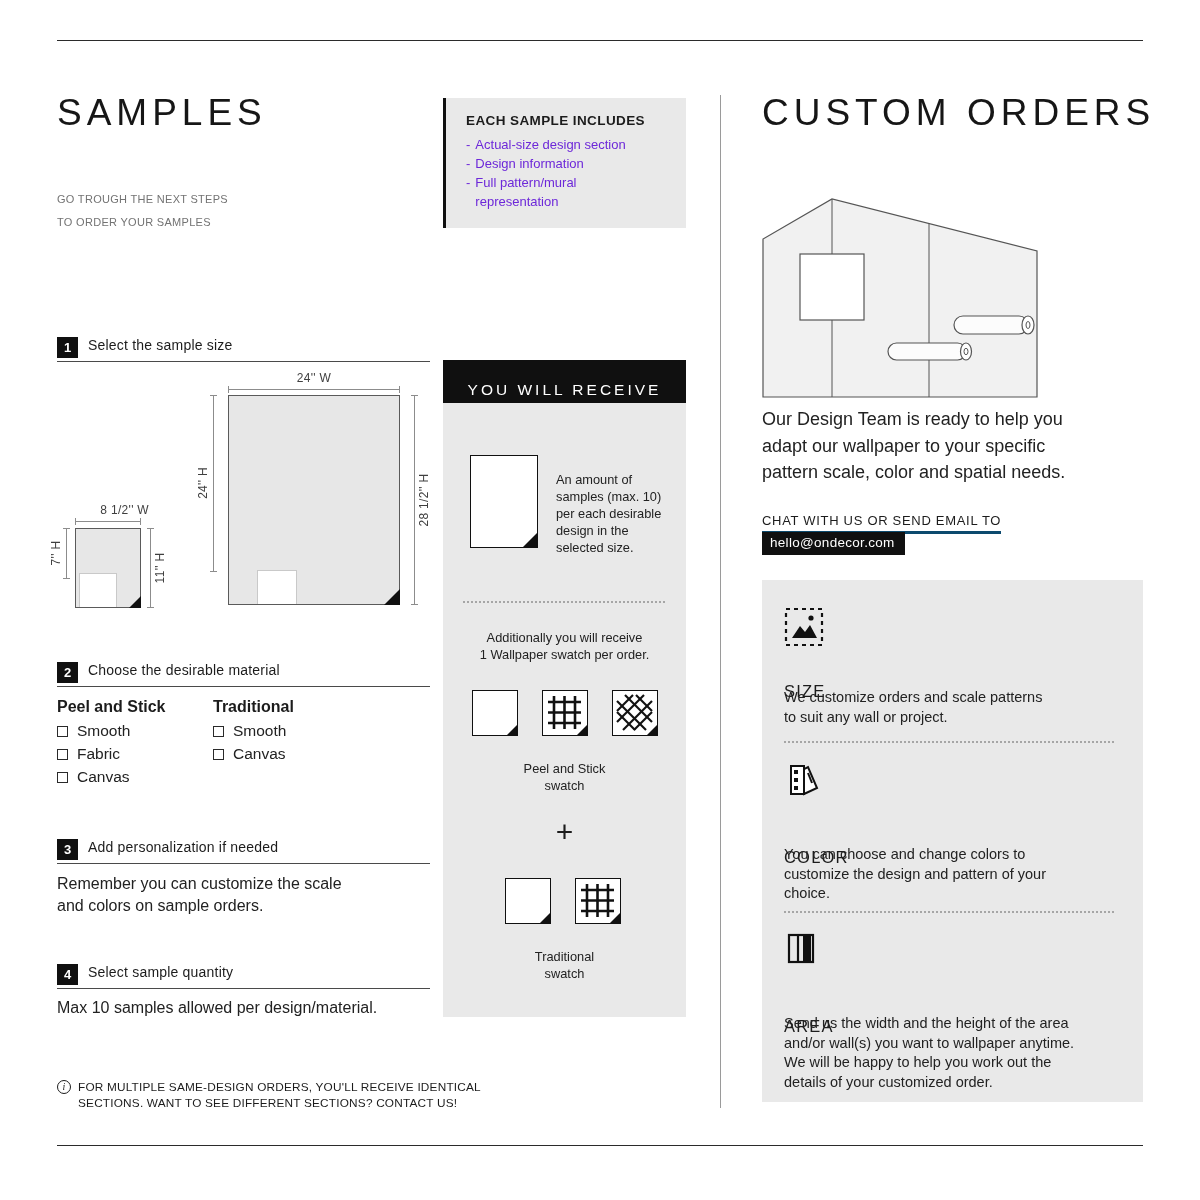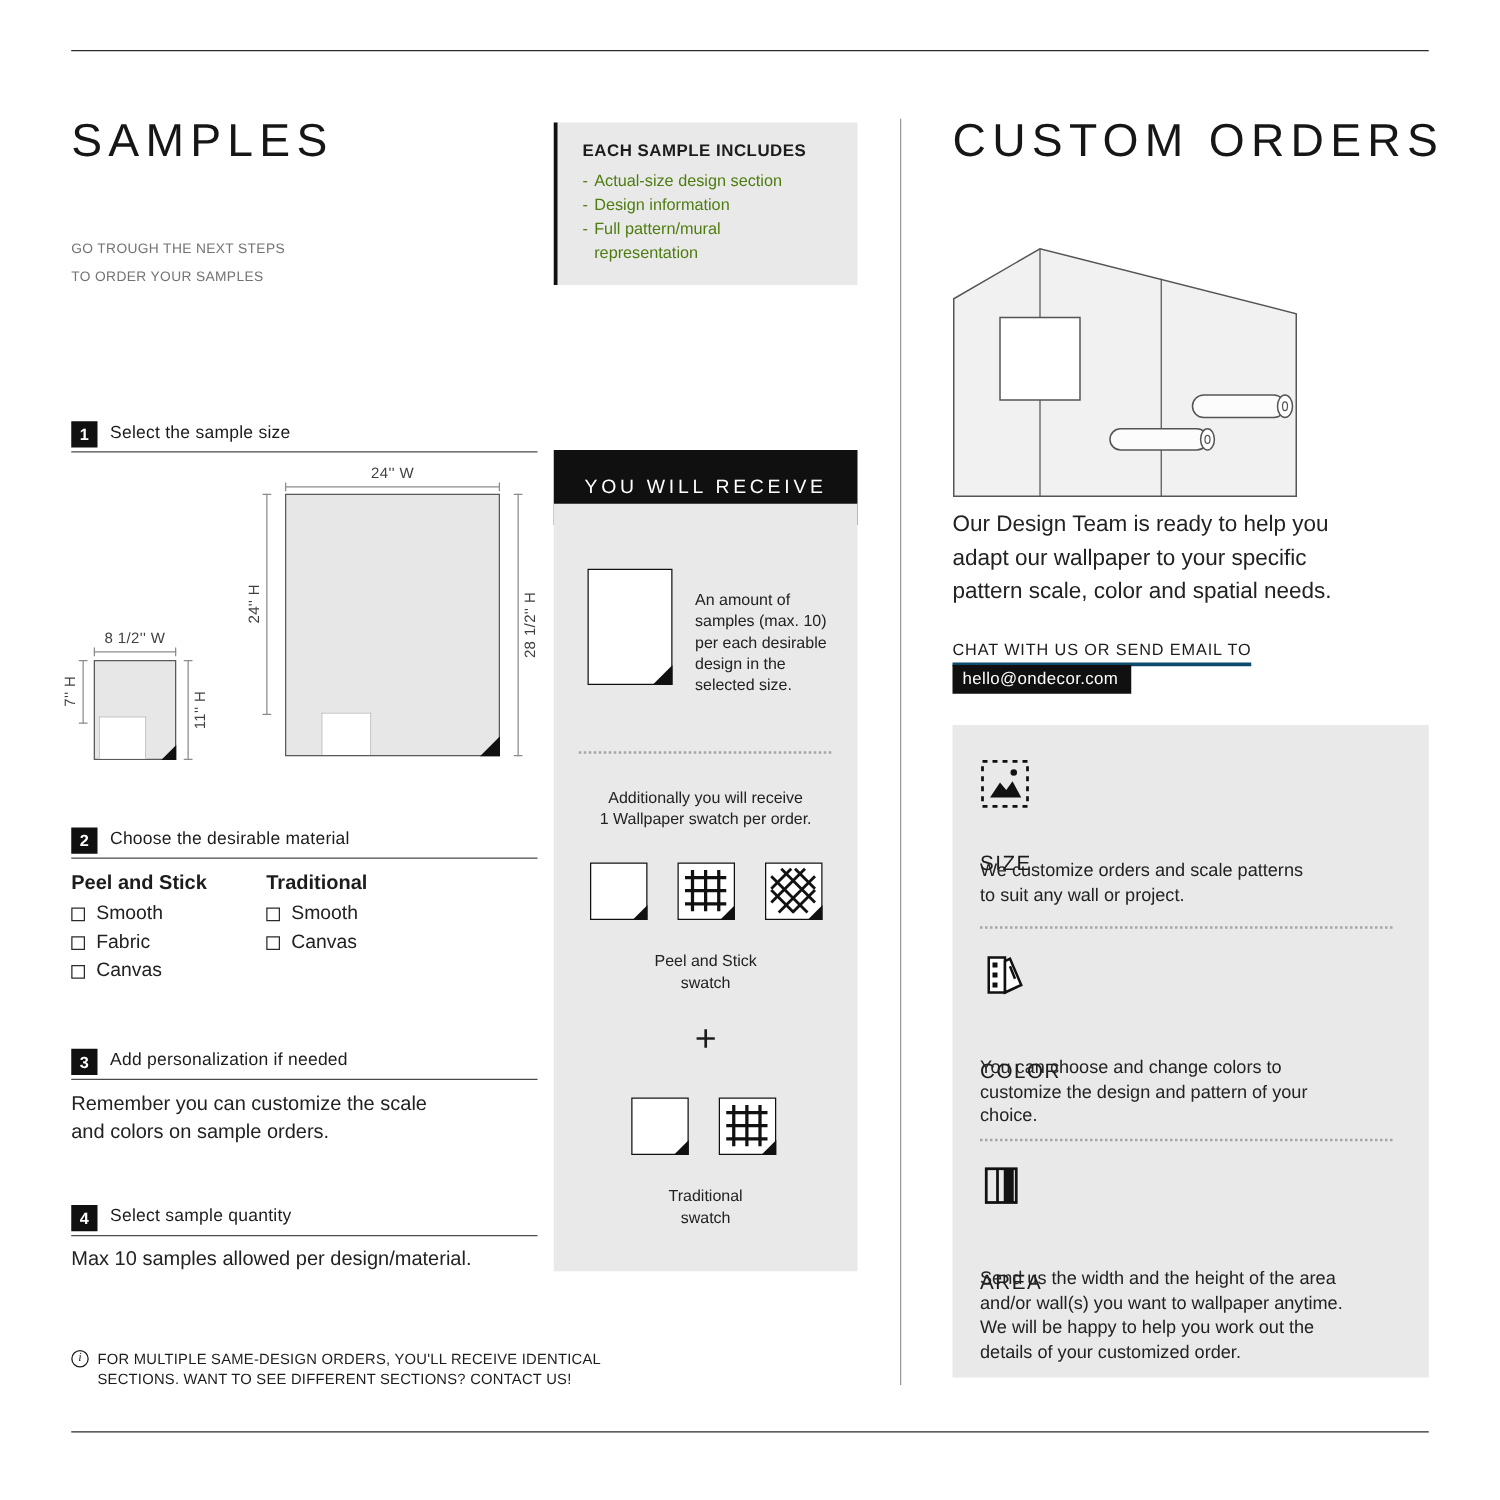--- a/index.html
+++ b/index.html
@@ -14,21 +14,21 @@
   .big-title { font-size:37px; letter-spacing:5px; font-weight:500; color:#161616; }
   .subtitle { font-size:11px; line-height:23px; letter-spacing:0.3px; color:#737373; }
 
   .badge { width:21px; height:21px; background:#101010; color:#fff; font-size:13px; font-weight:bold;
            display:flex; align-items:center; justify-content:center; }
   .step-label { font-size:14px; color:#1c1c1c; letter-spacing:0.2px; }
   .rule { height:1px; background:#4a4a4a; }
 
   .includes-box { background:#e9e9e9; border-left:3px solid #101010; padding:15px 12px 0 20px; }
   .includes-title { font-size:13.5px; font-weight:bold; letter-spacing:0.4px; margin-bottom:7px; }
-  .includes-item { display:flex; gap:5px; font-size:13px; line-height:19px; color:#4d7c0f; }
+  .includes-item { display:flex; gap:5px; font-size:13px; line-height:19px; color:#6d28d9; }
   .includes-item .dash::before { content:"-"; }
 
   .dim-label { font-size:12px; color:#3f3f3f; letter-spacing:0.3px; }
   .vrot { transform:translate(-50%,-50%) rotate(-90deg); white-space:nowrap; }
   .dim-h { position:absolute; height:1px; background:#8c8c8c; }
   .dim-h::before,.dim-h::after { content:""; position:absolute; top:-3px; width:1px; height:7px; background:#8c8c8c; }
   .dim-h::before { left:0; } .dim-h::after { right:0; }
   .dim-v { position:absolute; width:1px; background:#8c8c8c; }
   .dim-v::before,.dim-v::after { content:""; position:absolute; left:-3px; height:1px; width:7px; background:#8c8c8c; }
   .dim-v::before { top:0; } .dim-v::after { bottom:0; }
@@ -83,21 +83,21 @@
 <div class="dim-h" style="left:228px;top:389px;width:172px"></div>
 <div class="sheet" style="left:228px;top:395px;width:172px;height:210px">
   <div class="inner-sheet" style="left:28px;bottom:0;width:40px;height:34px"></div>
   <div class="fold fold16"></div>
 </div>
 <div class="dim-v" style="left:213px;top:395px;height:177px"></div>
 <span class="abs dim-label vrot" style="left:203px;top:483px">24'' H</span>
 <div class="dim-v" style="left:414px;top:395px;height:210px"></div>
 <span class="abs dim-label vrot" style="left:424px;top:500px">28 1/2'' H</span>
 
-<div class="abs dim-label" style="left:67px;top:503px;width:82px;text-align:center">8 1/2'' W</div>
+<div class="abs dim-label" style="left:67px;top:503px;width:82px;text-align:right">8 1/2'' W</div>
 <div class="dim-h" style="left:75px;top:521px;width:66px"></div>
 <div class="sheet" style="left:75px;top:528px;width:66px;height:80px">
   <div class="inner-sheet" style="left:3px;bottom:0;width:38px;height:34px"></div>
   <div class="fold fold12"></div>
 </div>
 <div class="dim-v" style="left:66px;top:528px;height:51px"></div>
 <span class="abs dim-label vrot" style="left:56px;top:553px">7'' H</span>
 <div class="dim-v" style="left:150px;top:528px;height:80px"></div>
 <span class="abs dim-label vrot" style="left:160px;top:568px">11'' H</span>
 

